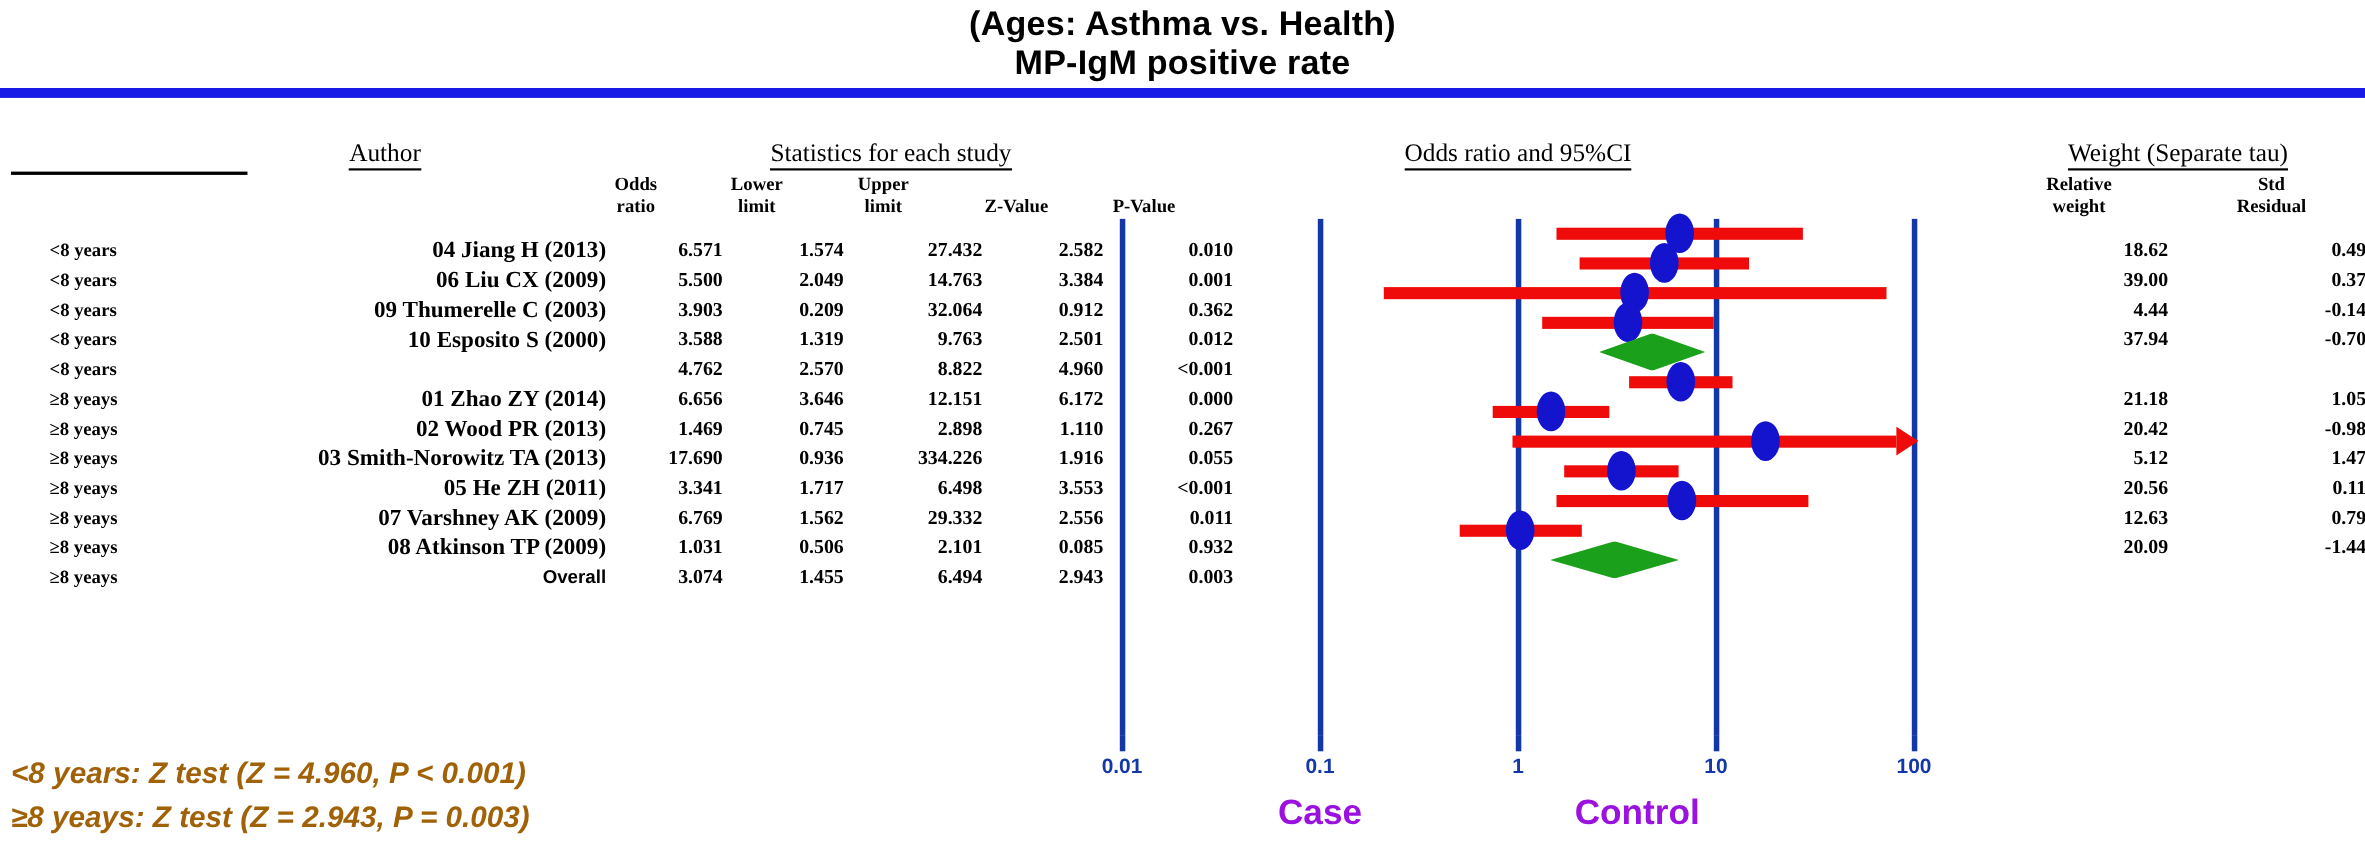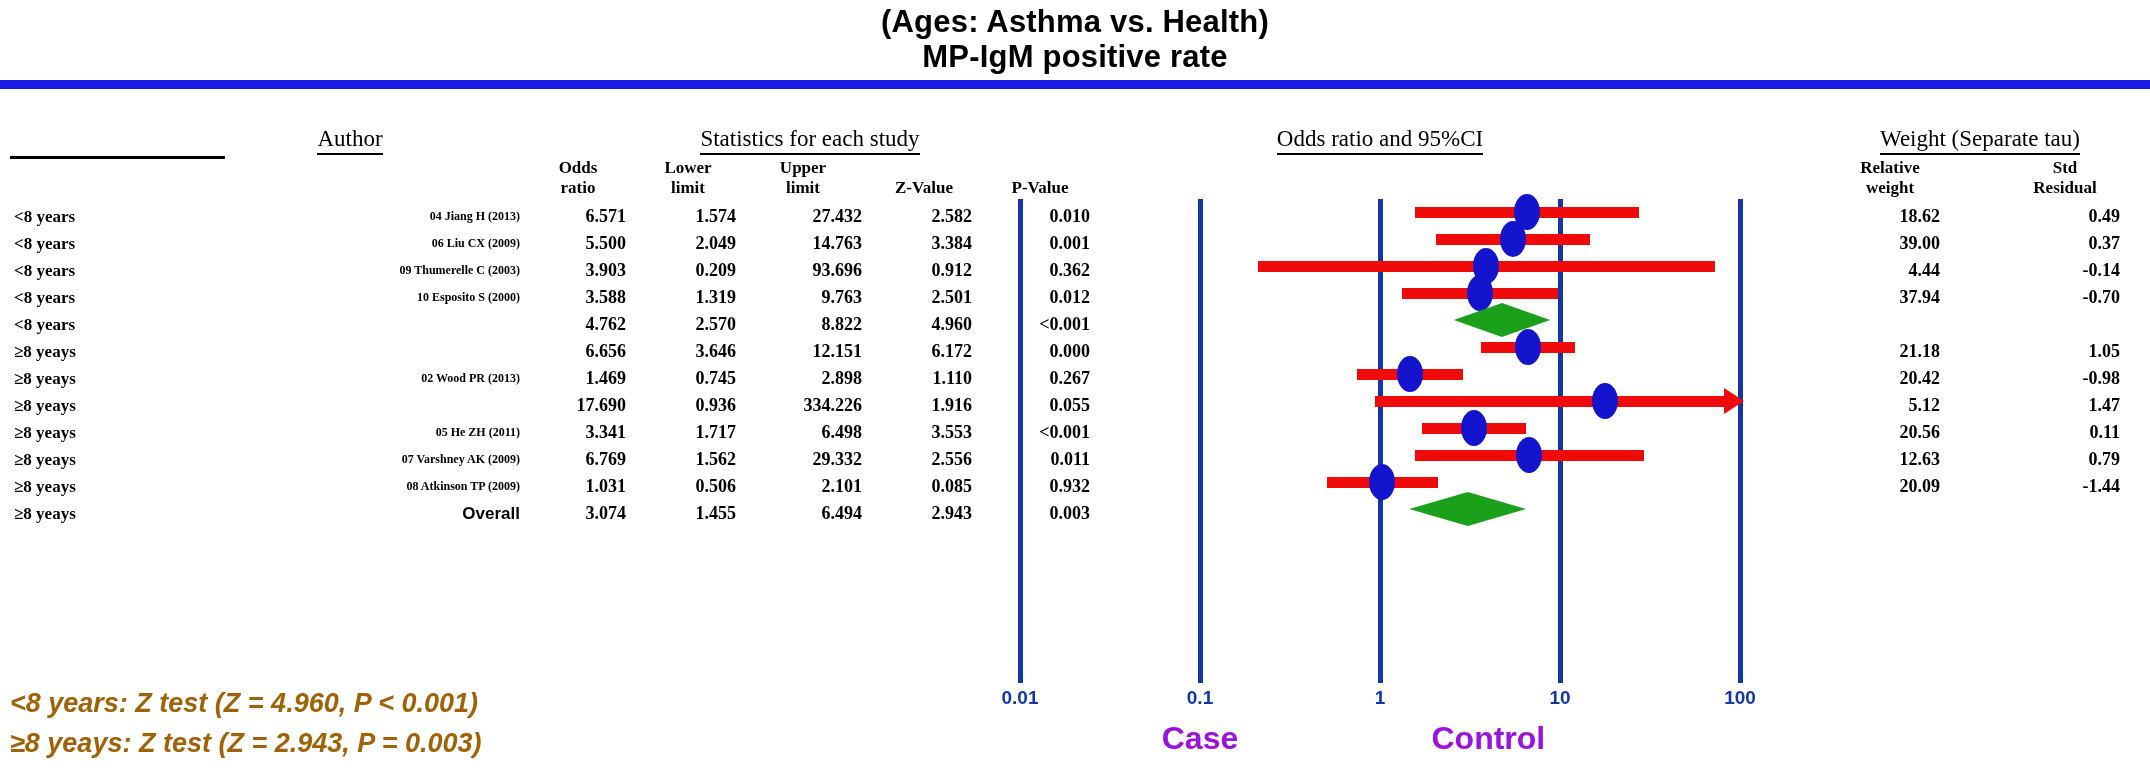--- a/index.html
+++ b/index.html
@@ -53,33 +53,33 @@
     position:absolute;
     font-family:"Liberation Serif", serif;
     font-weight:bold;
     font-size:17px;
     line-height:20px;
     text-align:center;
     color:#000;
   }
 
   
-  .rows{position:absolute;left:0;top:203px;width:1902px;}
+  .rows{position:absolute;left:0;top:214px;width:1902px;padding-left:31px;}
   .row{position:relative;height:27px;}
   .cell{
     position:absolute;
     font-family:"Liberation Serif", serif;
     font-weight:bold;
     font-size:18px;
     line-height:27px;
     white-space:nowrap;
     color:#000;
   }
   .c-group{left:14px;width:150px;text-align:left;font-weight:bold;font-size:17px;}
-  .c-author{left:180px;width:340px;text-align:right;font-size:12px;}
+  .c-author{left:180px;width:340px;text-align:right;font-size:21px;}
   .c-or    {left:530px;width:96px;text-align:right;}
   .c-low   {left:640px;width:96px;text-align:right;}
   .c-upp   {left:752px;width:110px;text-align:right;}
   .c-z     {left:876px;width:96px;text-align:right;}
   .c-p     {left:980px;width:110px;text-align:right;}
   .c-rw    {left:1840px;width:100px;text-align:right;}
   .c-sr    {left:2010px;width:110px;text-align:right;}
 
   
   .plot{
@@ -212,21 +212,21 @@
         <div class="cell c-z">3.384</div>
         <div class="cell c-p">0.001</div>
         <div class="cell c-rw">39.00</div>
         <div class="cell c-sr">0.37</div>
       </div>
       <div class="row">
         <div class="cell c-group">&lt;8 years</div>
         <div class="cell c-author">09 Thumerelle C (2003)</div>
         <div class="cell c-or">3.903</div>
         <div class="cell c-low">0.209</div>
-        <div class="cell c-upp">93.696</div>
+        <div class="cell c-upp">32.064</div>
         <div class="cell c-z">0.912</div>
         <div class="cell c-p">0.362</div>
         <div class="cell c-rw">4.44</div>
         <div class="cell c-sr">-0.14</div>
       </div>
       <div class="row">
         <div class="cell c-group">&lt;8 years</div>
         <div class="cell c-author">10 Esposito S (2000)</div>
         <div class="cell c-or">3.588</div>
         <div class="cell c-low">1.319</div>
@@ -242,20 +242,21 @@
         <div class="cell c-or">4.762</div>
         <div class="cell c-low">2.570</div>
         <div class="cell c-upp">8.822</div>
         <div class="cell c-z">4.960</div>
         <div class="cell c-p">&lt;0.001</div>
         <div class="cell c-rw"></div>
         <div class="cell c-sr"></div>
       </div>
       <div class="row">
         <div class="cell c-group">≥8 yeays</div>
+        <div class="cell c-author">01 Zhao ZY (2014)</div>
         <div class="cell c-or">6.656</div>
         <div class="cell c-low">3.646</div>
         <div class="cell c-upp">12.151</div>
         <div class="cell c-z">6.172</div>
         <div class="cell c-p">0.000</div>
         <div class="cell c-rw">21.18</div>
         <div class="cell c-sr">1.05</div>
       </div>
       <div class="row">
         <div class="cell c-group">≥8 yeays</div>
@@ -263,20 +264,21 @@
         <div class="cell c-or">1.469</div>
         <div class="cell c-low">0.745</div>
         <div class="cell c-upp">2.898</div>
         <div class="cell c-z">1.110</div>
         <div class="cell c-p">0.267</div>
         <div class="cell c-rw">20.42</div>
         <div class="cell c-sr">-0.98</div>
       </div>
       <div class="row">
         <div class="cell c-group">≥8 yeays</div>
+        <div class="cell c-author">03 Smith-Norowitz TA (2013)</div>
         <div class="cell c-or">17.690</div>
         <div class="cell c-low">0.936</div>
         <div class="cell c-upp">334.226</div>
         <div class="cell c-z">1.916</div>
         <div class="cell c-p">0.055</div>
         <div class="cell c-rw">5.12</div>
         <div class="cell c-sr">1.47</div>
       </div>
       <div class="row">
         <div class="cell c-group">≥8 yeays</div>

